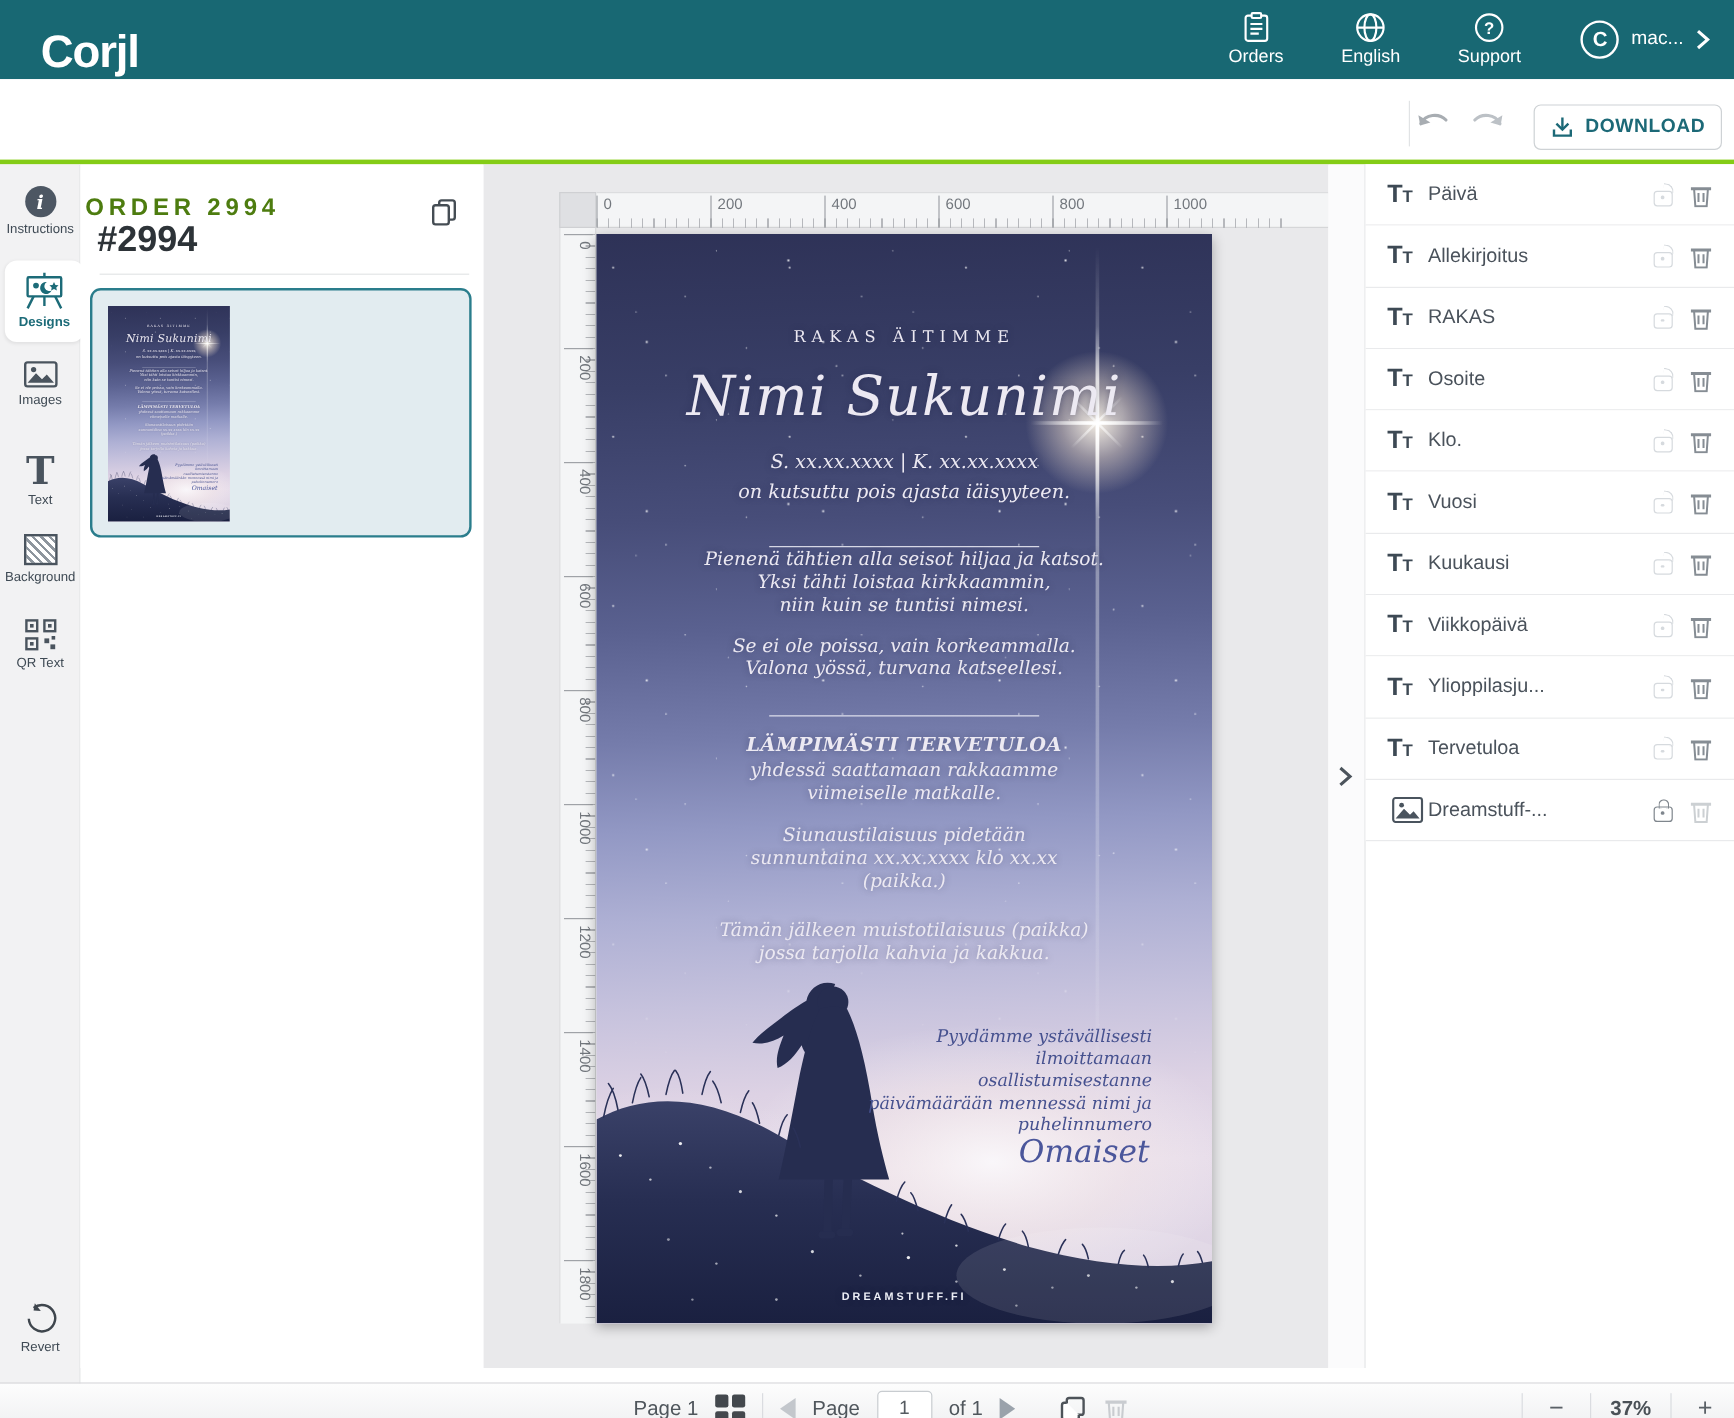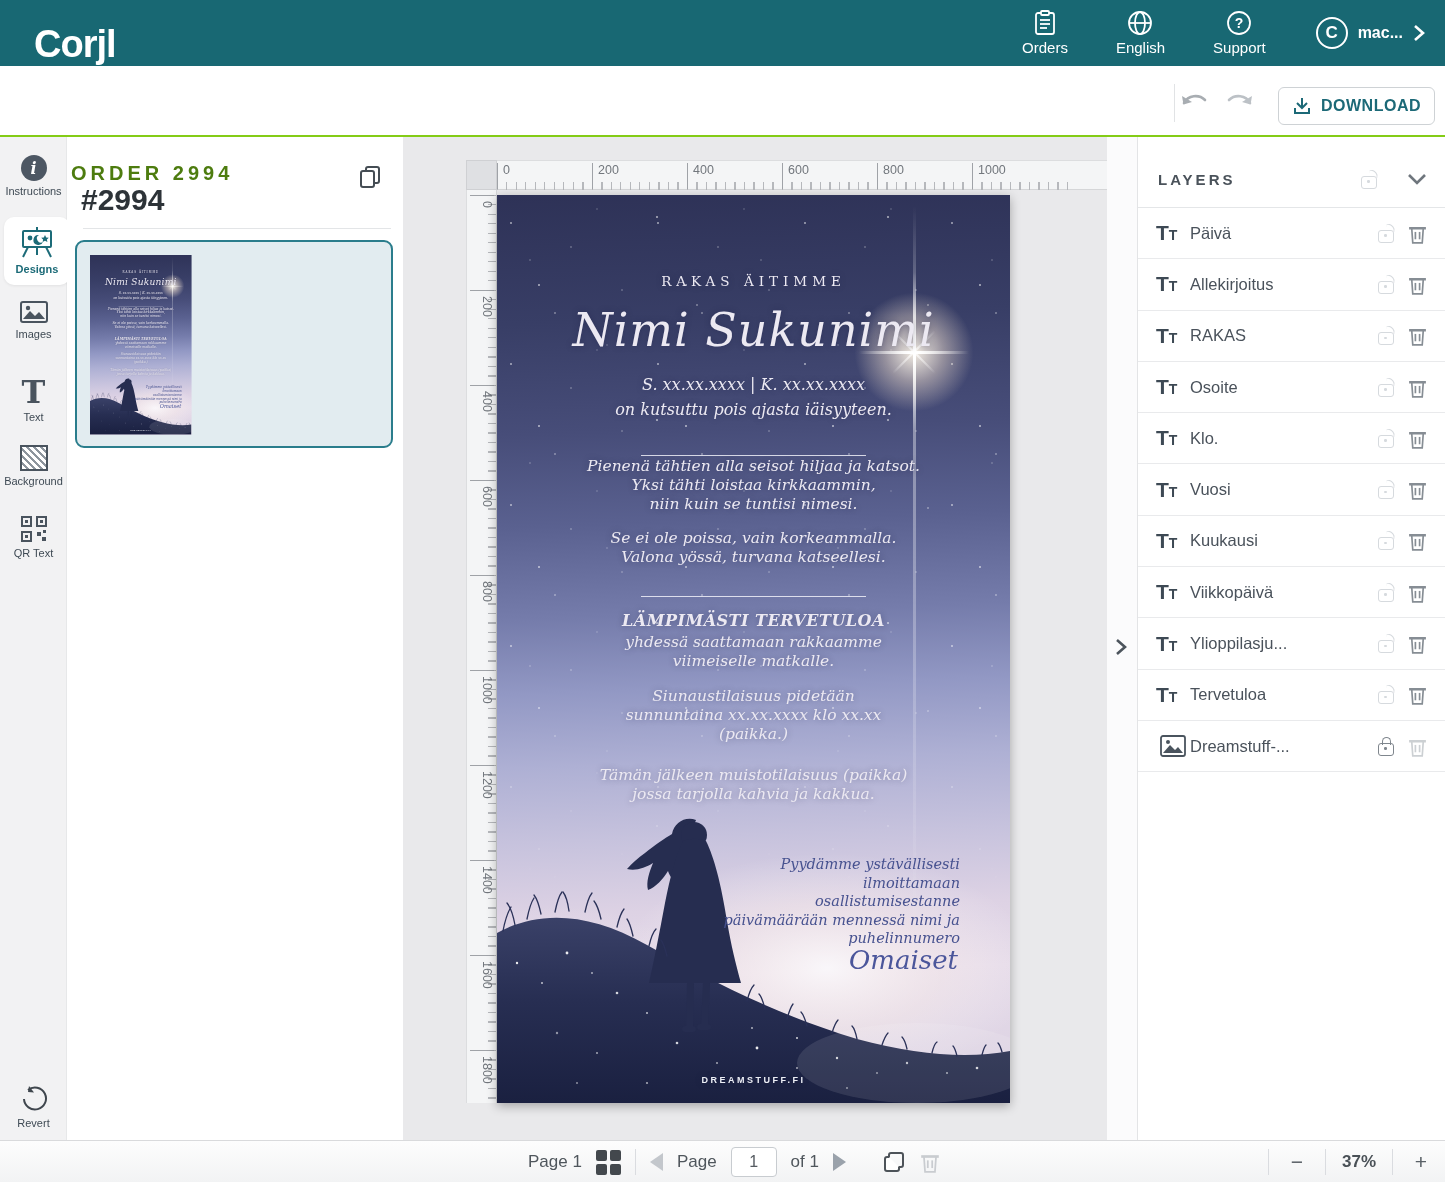--- a/index.html
+++ b/index.html
@@ -14,25 +14,25 @@
   .file-info { position:absolute; left:548px; top:0; height:66px; display:flex; align-items:center; }
   .cloud-icon { margin-right:12px; }
   .file-name { font-weight:bold; font-size:16.5px; }
   .file-dims { font-style:italic; font-size:14px; margin-left:22px; opacity:.95; }
   .top-nav { position:absolute; right:20px; top:0; height:66px; display:flex; align-items:center; }
   .nav-item { display:flex; flex-direction:column; align-items:center; margin:0 24px; cursor:pointer; }
   .nav-item .lbl { font-size:15px; margin-top:3px; }
   .account { display:flex; align-items:center; margin-left:26px; cursor:pointer; }
   .avatar { width:32px; height:32px; border-radius:50%; border:2px solid #fff; display:flex;
             align-items:center; justify-content:center; font-weight:bold; font-size:17px; }
-  .account-name { font-weight:bold; font-size:16px; margin:0 10px 0 10px; }
+  .account-name { font-weight:normal; font-size:16px; margin:0 10px 0 10px; }
 
   
   .toolbar { position:absolute; left:0; top:66px; width:100%; height:71px; background:#fff;
-             border-bottom:2px solid #84cc16; }
+             border-bottom:4px solid #84cc16; }
   .tb-divider { position:absolute; right:270px; top:18px; width:1px; height:38px; background:#e1e3e5; }
   .undo-redo { position:absolute; right:190px; top:24px; display:flex; gap:16px; }
   .download-btn { position:absolute; right:10px; top:21px; width:157px; height:38px; background:#fff;
                   border:1px solid #ced2d5; border-radius:6px; display:flex; align-items:center;
                   justify-content:center; gap:9px; color:#1c6977; font-weight:bold; font-size:16px;
                   letter-spacing:.5px; cursor:pointer; }
 
   
   .tools { position:absolute; left:0; top:137px; width:67px; bottom:0; background:#f2f2f3;
            border-right:1px solid #e7e8e9; }
@@ -166,21 +166,21 @@
           border:1.5px solid #d6dade; border-bottom:none; border-left:none; border-radius:0 7px 0 0;
           transform:rotate(6deg); }
   .lock.locked { border-color:#7f868d; }
   .lock.locked::after { background:#7f868d; }
   .lock.locked::before { right:2.5px; width:7px; border:1.5px solid #7f868d; border-bottom:none;
           border-radius:5px 5px 0 0; transform:none; }
   .trash { color:#868d94; cursor:pointer; }
   .layer-row.img-layer .trash { color:#ccd0d3; }
 
   
-  .pagebar { position:absolute; left:0; right:0; bottom:0; height:42px;
+  .pagebar { position:absolute; left:0; right:0; bottom:0; height:30px;
              background:linear-gradient(#fdfdfd,#f2f3f4); border-top:1px solid #d9dadc; }
   .pb-divider { width:1px; height:26px; background:#dadce0; }
   .page-cluster { position:absolute; left:528px; top:0; height:42px; display:flex; align-items:center; gap:14px; }
   .pb-text { font-size:17px; color:#4f565c; }
   .grid-icon { display:grid; grid-template-columns:11px 11px; gap:3px; cursor:pointer; }
   .grid-icon span { width:11px; height:11px; background:#43484d; border-radius:2px; }
   .arrow { width:0; height:0; border-top:9px solid transparent; border-bottom:9px solid transparent; cursor:pointer; }
   .arrow.left { border-right:13px solid #c3c7cc; }
   .arrow.right { border-left:13px solid #9aa2ab; }
   .page-input { width:46px; height:30px; border:1px solid #c8ccd0; border-radius:4px; text-align:center;
@@ -643,29 +643,20 @@
 
   <div class="collapse-strip">
     <span class="collapse-chevron">
       <svg width="14" height="20" viewBox="0 0 14 20" fill="none" stroke="#4c545c" stroke-width="2.6">
         <polyline points="3,3 11,10 3,17"></polyline>
       </svg>
     </span>
   </div>
 
   <aside class="layers-panel">
-    <div class="layers-header">
-      <span class="layers-title">LAYERS</span>
-      <span class="lock"></span>
-      <span style="margin-left:16px">
-        <svg width="20" height="14" viewBox="0 0 20 14" fill="none" stroke="#6f767d" stroke-width="2.6">
-          <polyline points="2,3 10,11 18,3"></polyline>
-        </svg>
-      </span>
-    </div>
     <div>
         <div class="layer-row">
     <span class="tticon"><b>T</b><i>T</i></span>
 
     <span class="layer-name">Päivä</span>
     <span class="lock"></span>
     <svg class="trash" width="19" height="21" viewBox="0 0 18 20" fill="none" stroke="currentColor" stroke-width="1.6">
       <line x1="1" y1="5" x2="17" y2="5" stroke-width="2.4"></line>
       <path d="M3.5 5 L4.5 19 L13.5 19 L14.5 5"></path>
       <line x1="7" y1="8.5" x2="7" y2="15.5"></line>

